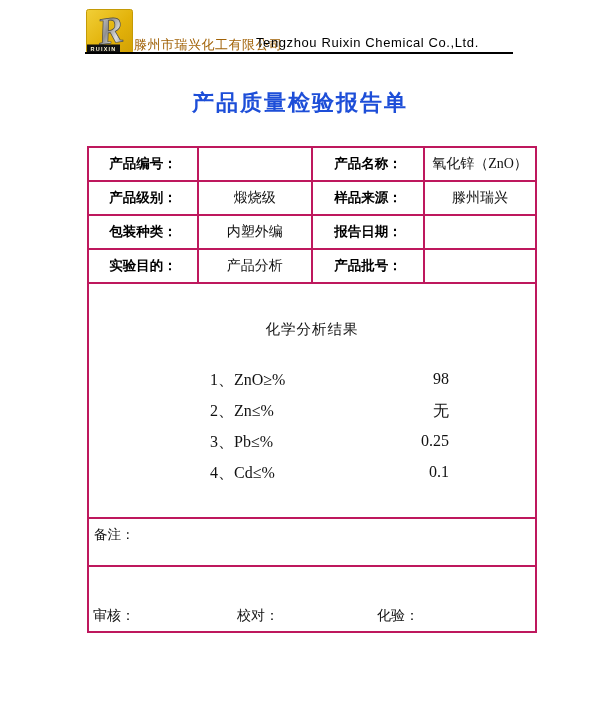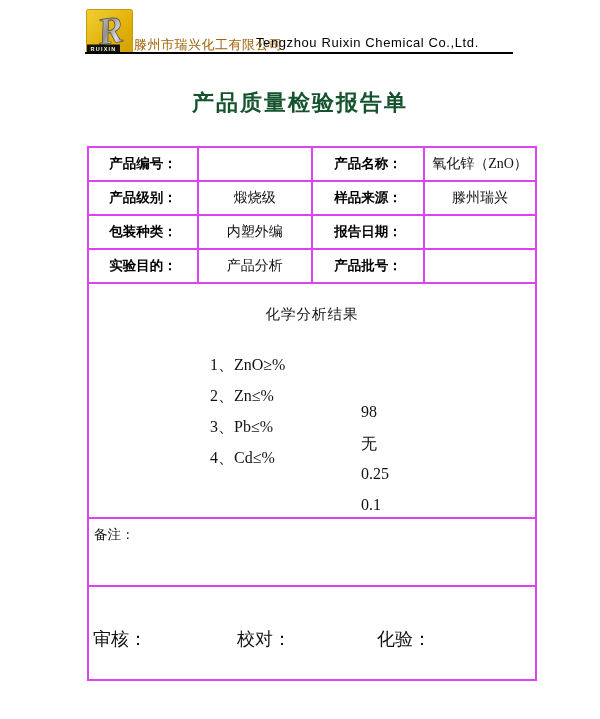--- a/index.html
+++ b/index.html
@@ -55,34 +55,34 @@
   .doc-title {
     position: absolute;
     left: 0;
     top: 88px;
     width: 600px;
     text-align: center;
     font-family: "Liberation Sans", "DejaVu Sans", sans-serif;
     font-weight: bold;
     font-size: 22px;
     letter-spacing: 2px;
-    color: #14532d;
+    color: #1d4ed8;
   }
 
   
   table.report {
     position: absolute;
     left: 87px;
     top: 146px;
     width: 450px;
     border-collapse: collapse;
     table-layout: fixed;
   }
   table.report td {
-    border: 2px solid #d946ef;
+    border: 2px solid #be185d;
     overflow: hidden;
   }
   td.lbl {
     height: 34px;
     text-align: center;
     vertical-align: middle;
     font-family: "Liberation Sans", "DejaVu Sans", sans-serif;
     font-weight: bold;
     font-size: 13.5px;
     color: #000;
@@ -93,21 +93,21 @@
     vertical-align: middle;
     font-size: 14px;
     color: #111;
     margin-top: 10px;
   }
 
   
   td.analysis-cell {
     height: 235px;
     vertical-align: top;
-    padding-top: 21px;
+    padding-top: 36px;
   }
   .analysis-heading {
     text-align: center;
     font-size: 14.5px;
     letter-spacing: 1px;
     height: 18px;
     color: #111;
   }
   .analysis-items { margin-top: 26px; }
   .analysis-line {
@@ -115,38 +115,37 @@
     height: 31px;
     font-size: 16px;
     color: #111;
   }
   .analysis-label { position: absolute; left: 121px; top: 6px; white-space: nowrap; }
   .analysis-value {
     position: absolute;
     left: 272px;
     top: 6px;
     width: 88px;
-    text-align: left;
-    margin-top: 48px;
+    text-align: right;
   }
 
   
   td.remarks-cell {
-    height: 68px;
+    height: 48px;
     vertical-align: top;
     padding: 7px 4px 0 5px;
     font-size: 13.5px;
     color: #111;
   }
 
   
   td.sign-cell {
     position: relative;
-    height: 94px;
-    font-size: 18px;
+    height: 66px;
+    font-size: 14px;
     color: #111;
   }
   .sign-item { position: absolute; top: 40px; white-space: nowrap; }
   .sign-review { left: 4px; }
   .sign-proofread { left: 148px; }
   .sign-assay { left: 288px; }
 </style>
 </head>
 <body>
 

